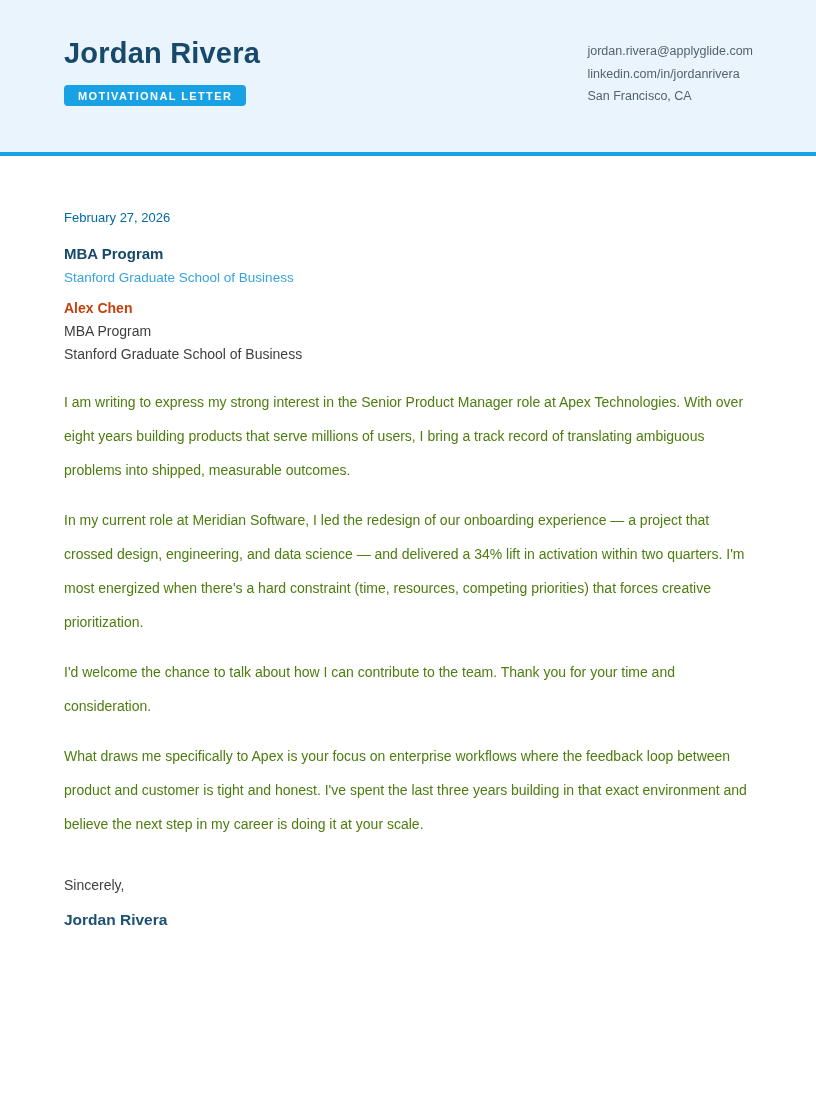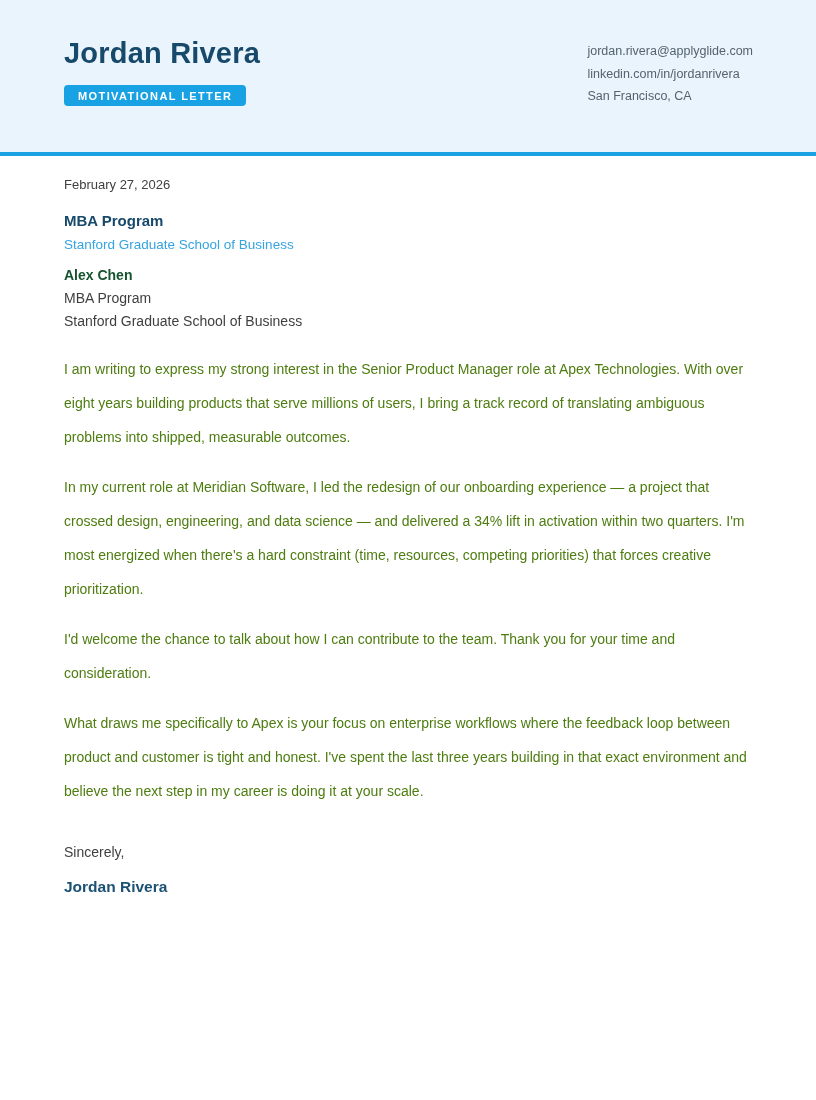--- a/index.html
+++ b/index.html
@@ -42,42 +42,42 @@
   }
   .contact {
     text-align: left;
     font-size: 12.5px;
     color: #55626e;
     line-height: 22.6px;
     padding-top: 2px;
   }
   .body-area { padding: 0 64px; width: 816px; }
   .date {
-    margin-top: 21px;
+    margin-top: 54px;
     font-size: 13px;
-    color: #404040;
+    color: #0369a1;
   }
   .recipient-block { margin-top: 19px; }
   .recipient-program {
     font-size: 15px;
     font-weight: 700;
     color: #17496b;
     line-height: 20px;
   }
   .recipient-school {
     margin-top: 4px;
     font-size: 13.5px;
     color: #35a3e0;
     line-height: 20px;
     text-decoration: none;
     display: inline-block;
     cursor: pointer;
   }
   .recipient-person { margin-top: 9px; font-size: 14px; line-height: 23px; color: #3f3f3f; }
-  .recipient-person .person-name { font-weight: 700; color: #14532d; }
+  .recipient-person .person-name { font-weight: 700; color: #c2410c; }
   .salutation { margin-top: 25px; font-size: 14px; line-height: 23.5px; }
   .para {
     margin-top: 19px;
     font-size: 14px;
     line-height: 34px;
     color: #4d7c0f;
     max-width: 688px;
   }
   .para + .para { margin-top: 16px; }
   .closing { margin-top: 33px; font-size: 14px; line-height: 23.5px; }

